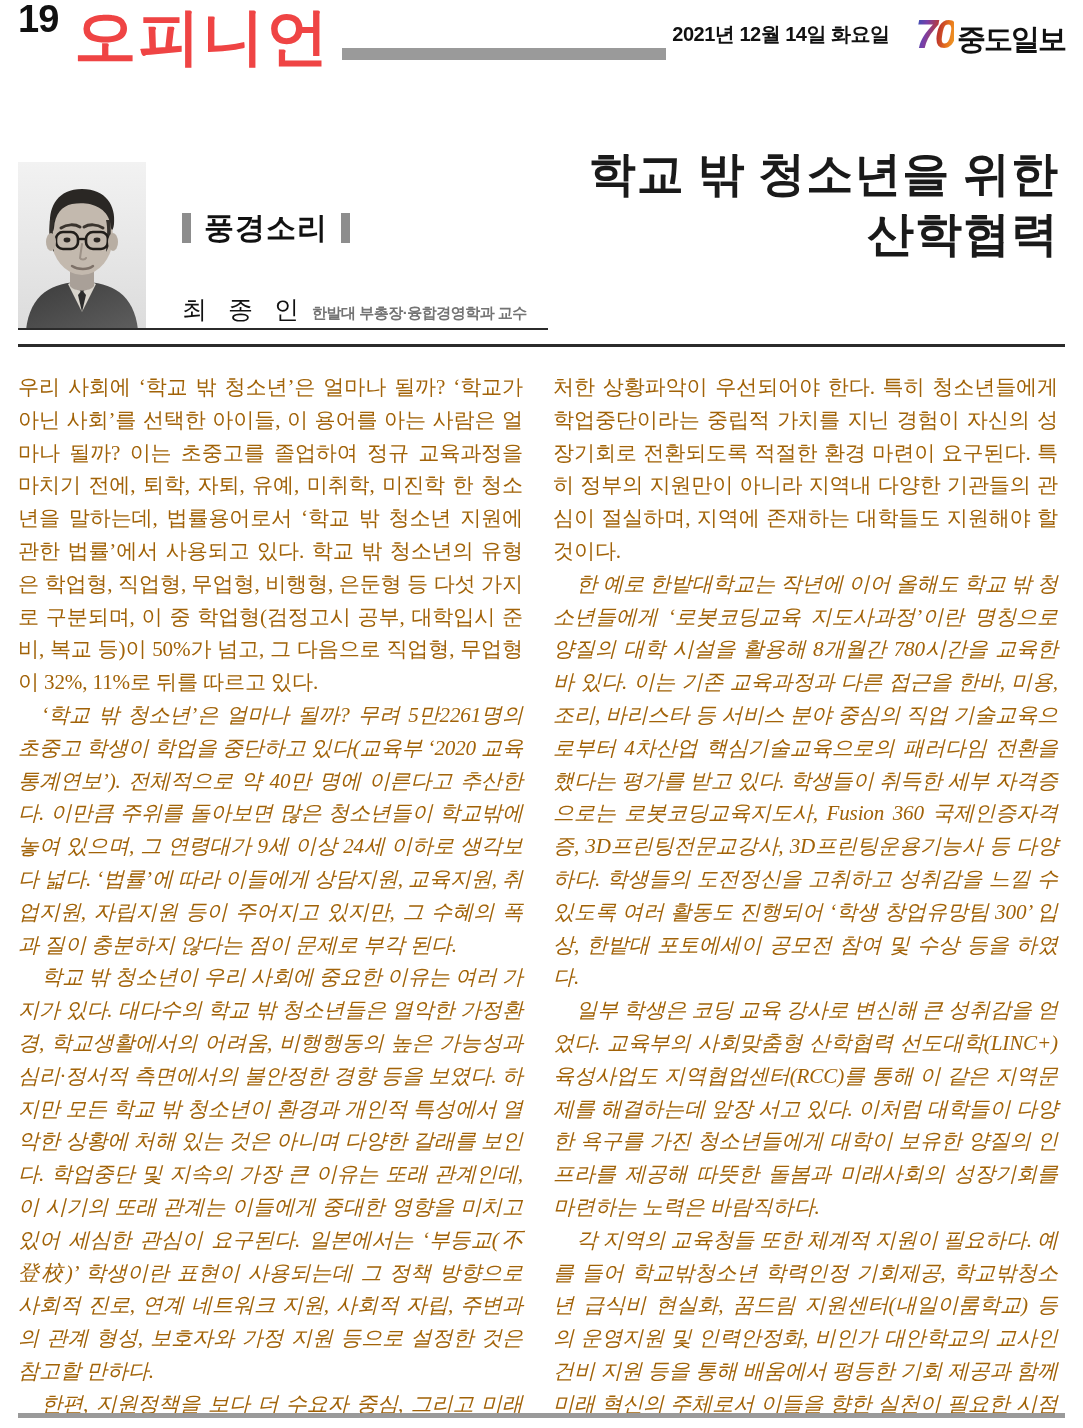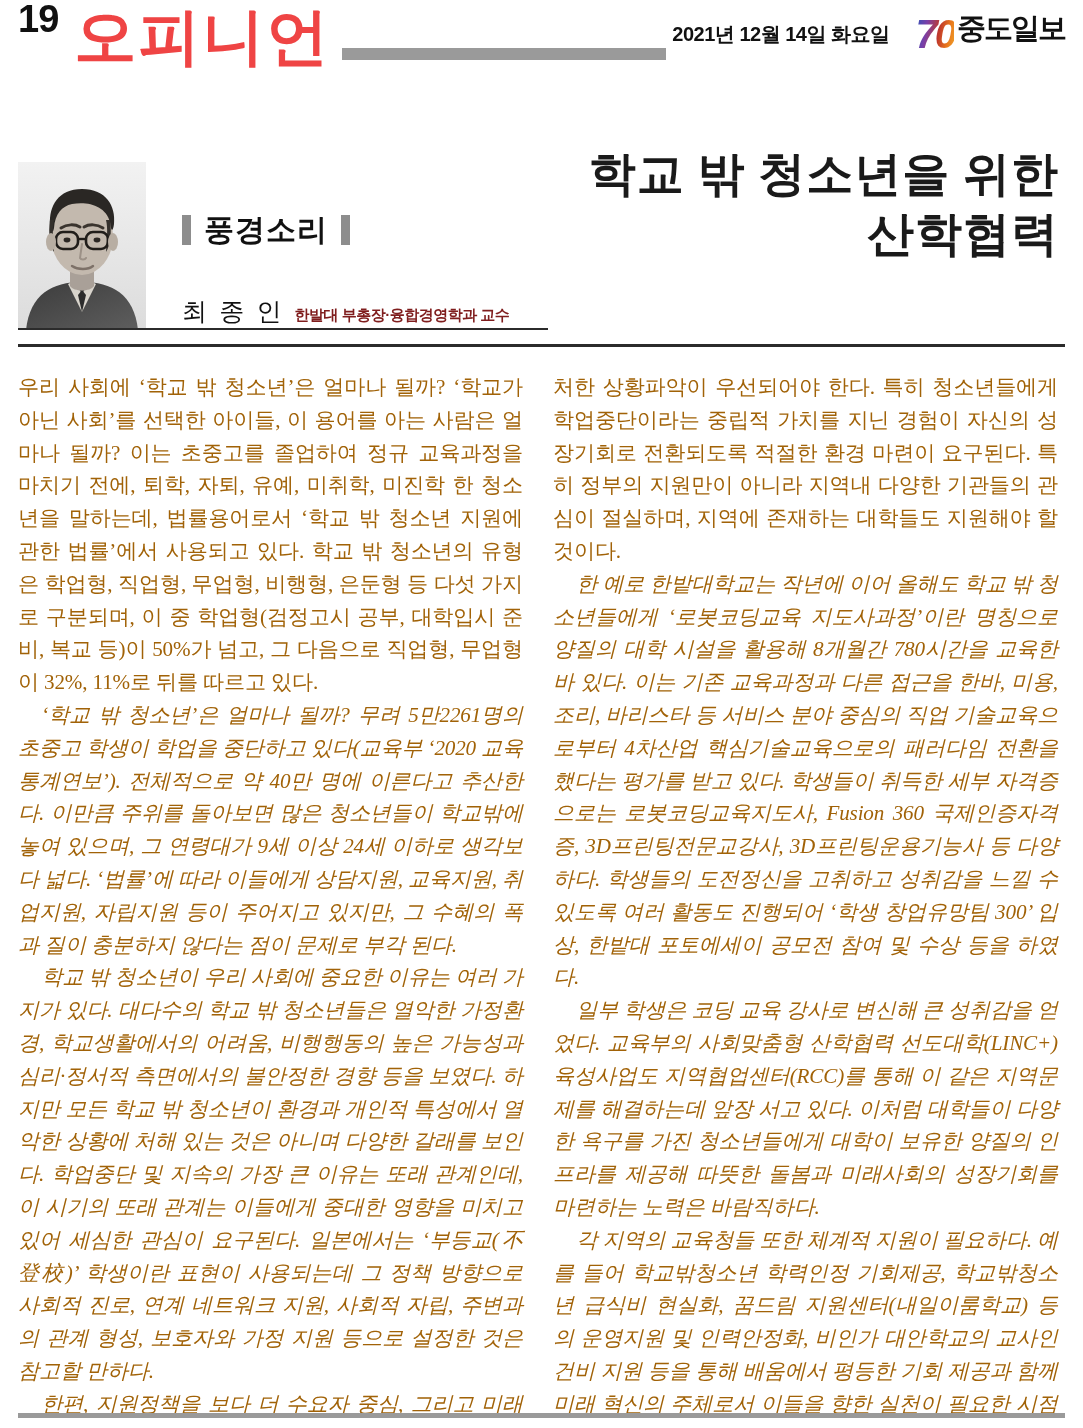--- a/index.html
+++ b/index.html
@@ -65,21 +65,21 @@
   }
   .issue-date {
     font-family: "Liberation Sans", sans-serif;
     font-weight: bold;
     font-size: 20px;
     color: #111;
     letter-spacing: -0.5px;
   }
   .brand {
     display: flex;
-    align-items: flex-start;
+    align-items: flex-end;
     gap: 3px;
   }
   .brand-anniv {
     font-family: "Liberation Sans", sans-serif;
     font-weight: bold;
     font-size: 40px;
     line-height: 1;
     letter-spacing: -3px;
     background: linear-gradient(100deg, #2d53b8 0%, #7a3fa8 28%, #c0392b 58%, #e8761c 80%, #f0a32a 100%);
     -webkit-background-clip: text;
@@ -142,31 +142,31 @@
     color: #111;
     letter-spacing: 1px;
     line-height: 1;
   }
   .author-row {
     display: flex;
     align-items: baseline;
     gap: 10px;
   }
   .author-name {
-    font-family: Liberation Serif, serif;
+    font-family: Liberation Mono, monospace;
     font-size: 25px;
     color: #111;
     letter-spacing: 3px;
     line-height: 1;
   }
   .author-affil {
     font-family: "Liberation Sans", sans-serif;
     font-weight: bold;
     font-size: 15px;
-    color: #7f1d1d;
+    color: #737373;
     letter-spacing: -0.5px;
     line-height: 1;
     margin-top: 42px;
   }
 
   .headline {
     flex: 1;
     text-align: right;
     padding-right: 6px;
     padding-top: 4px;

